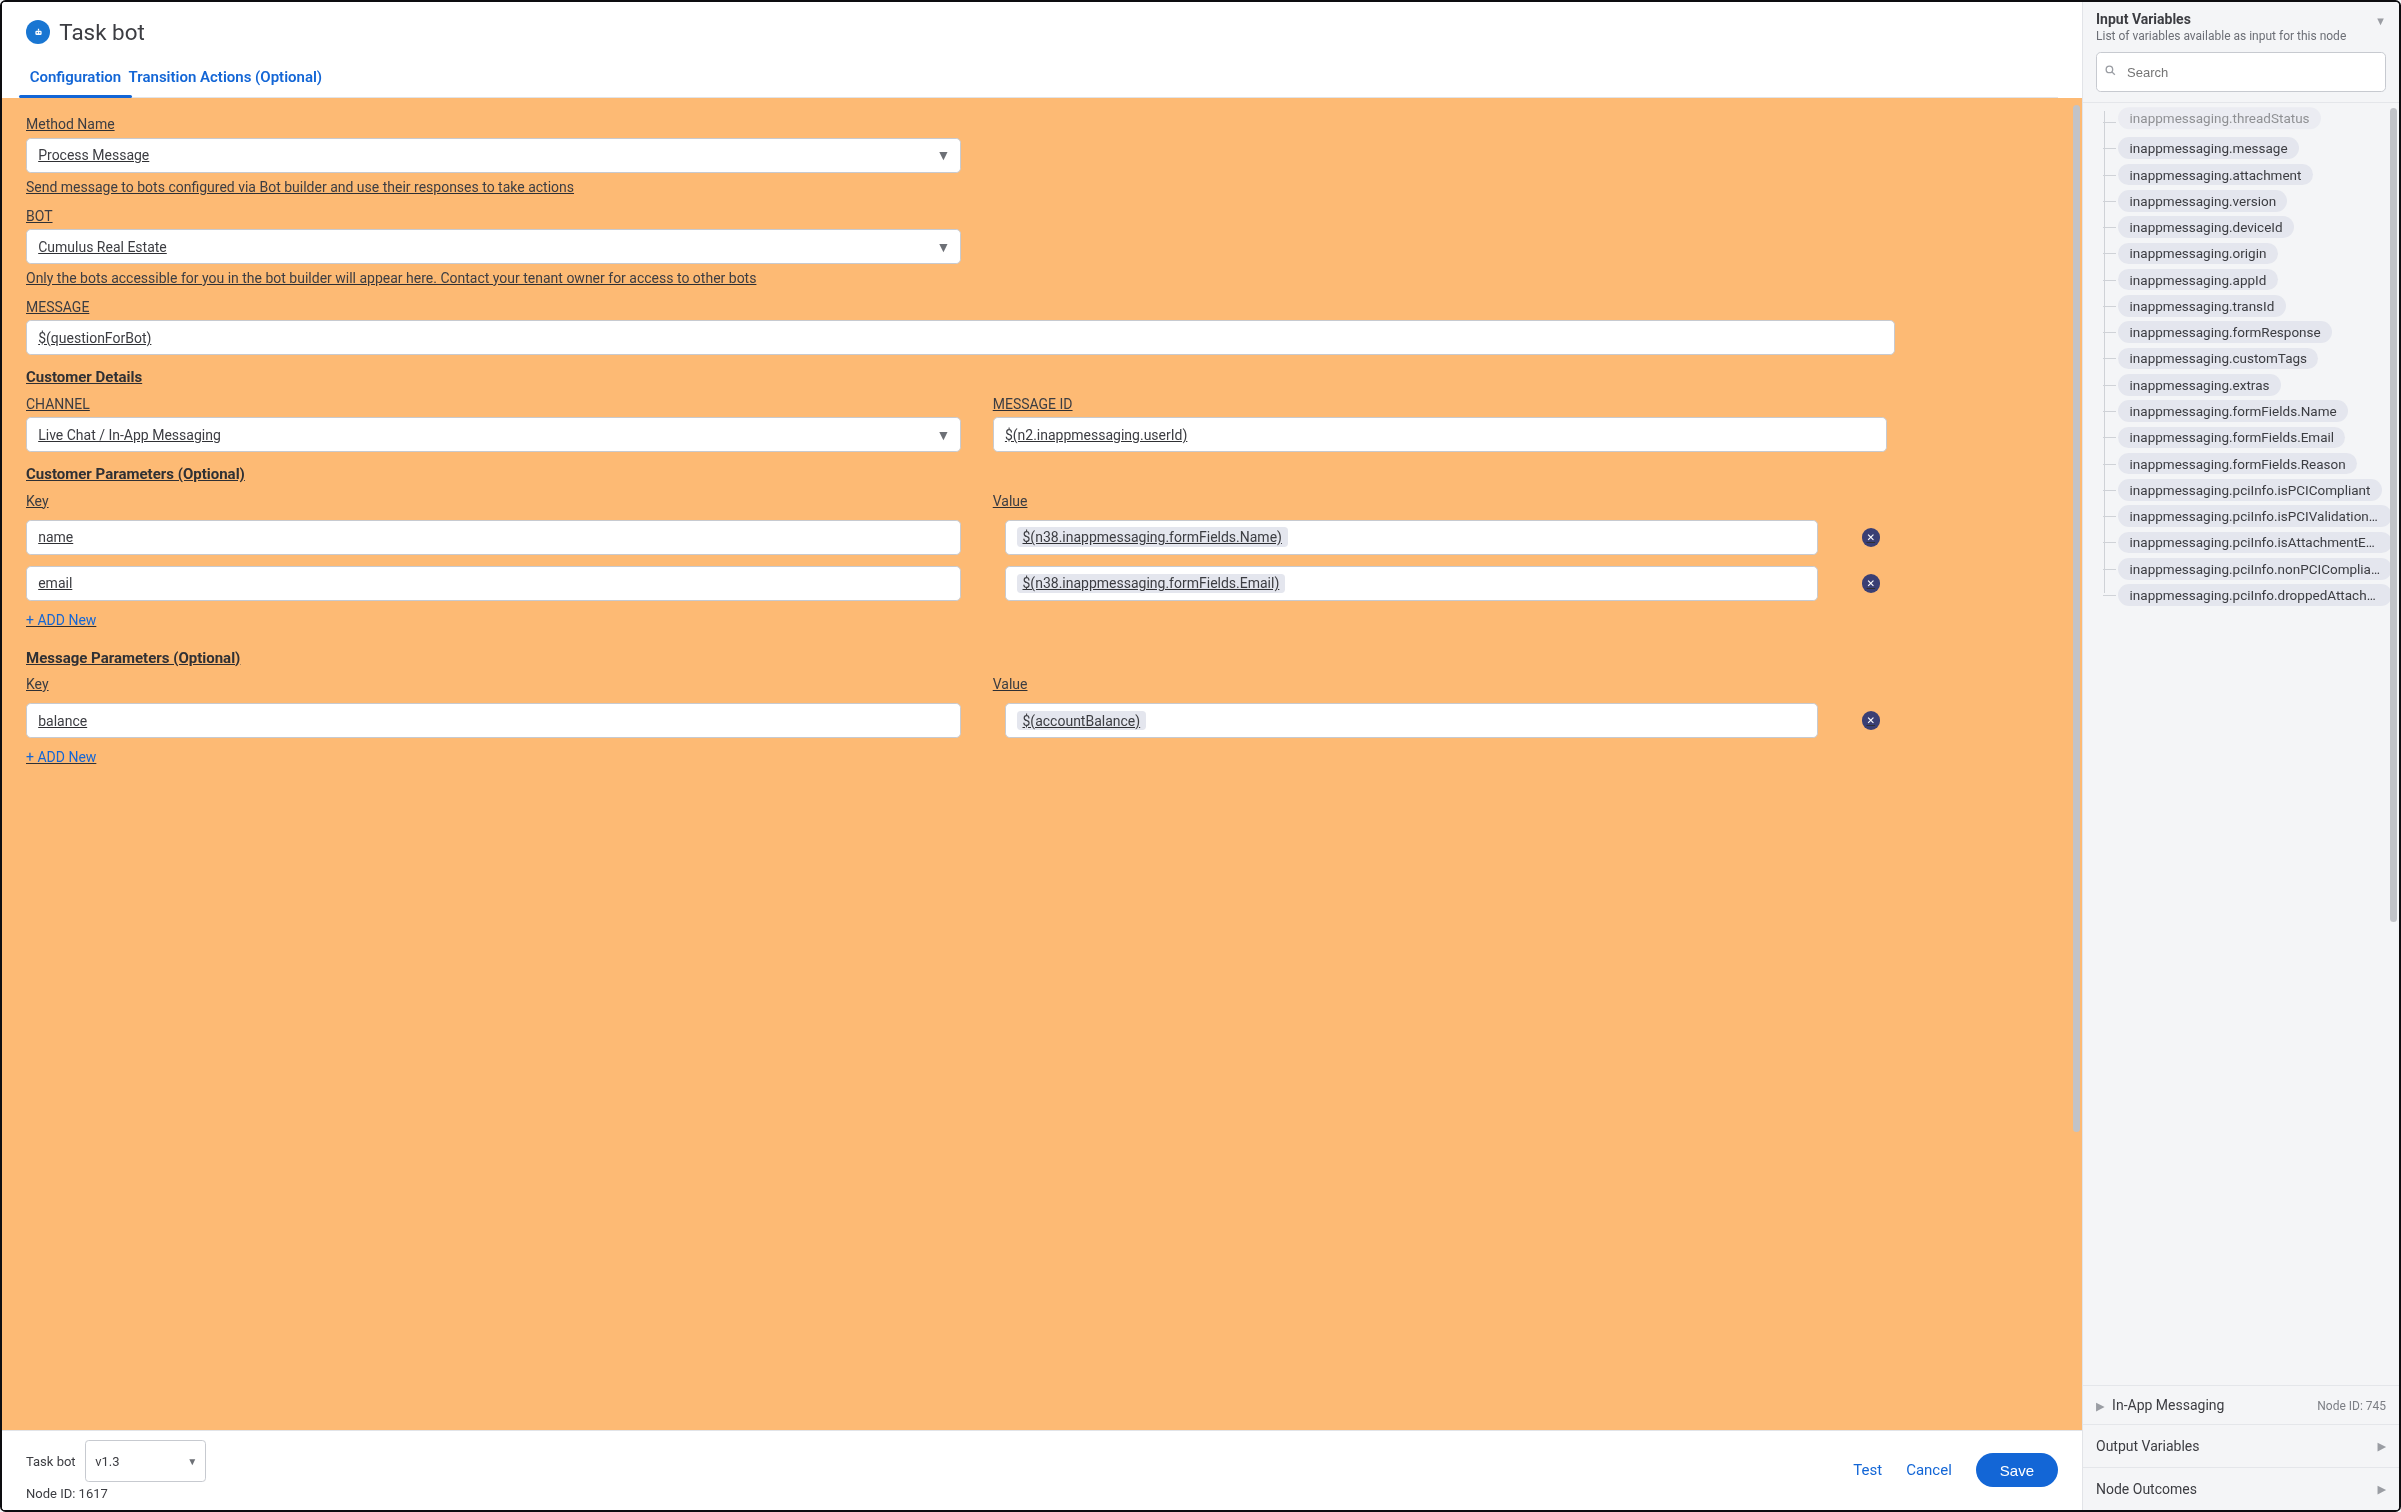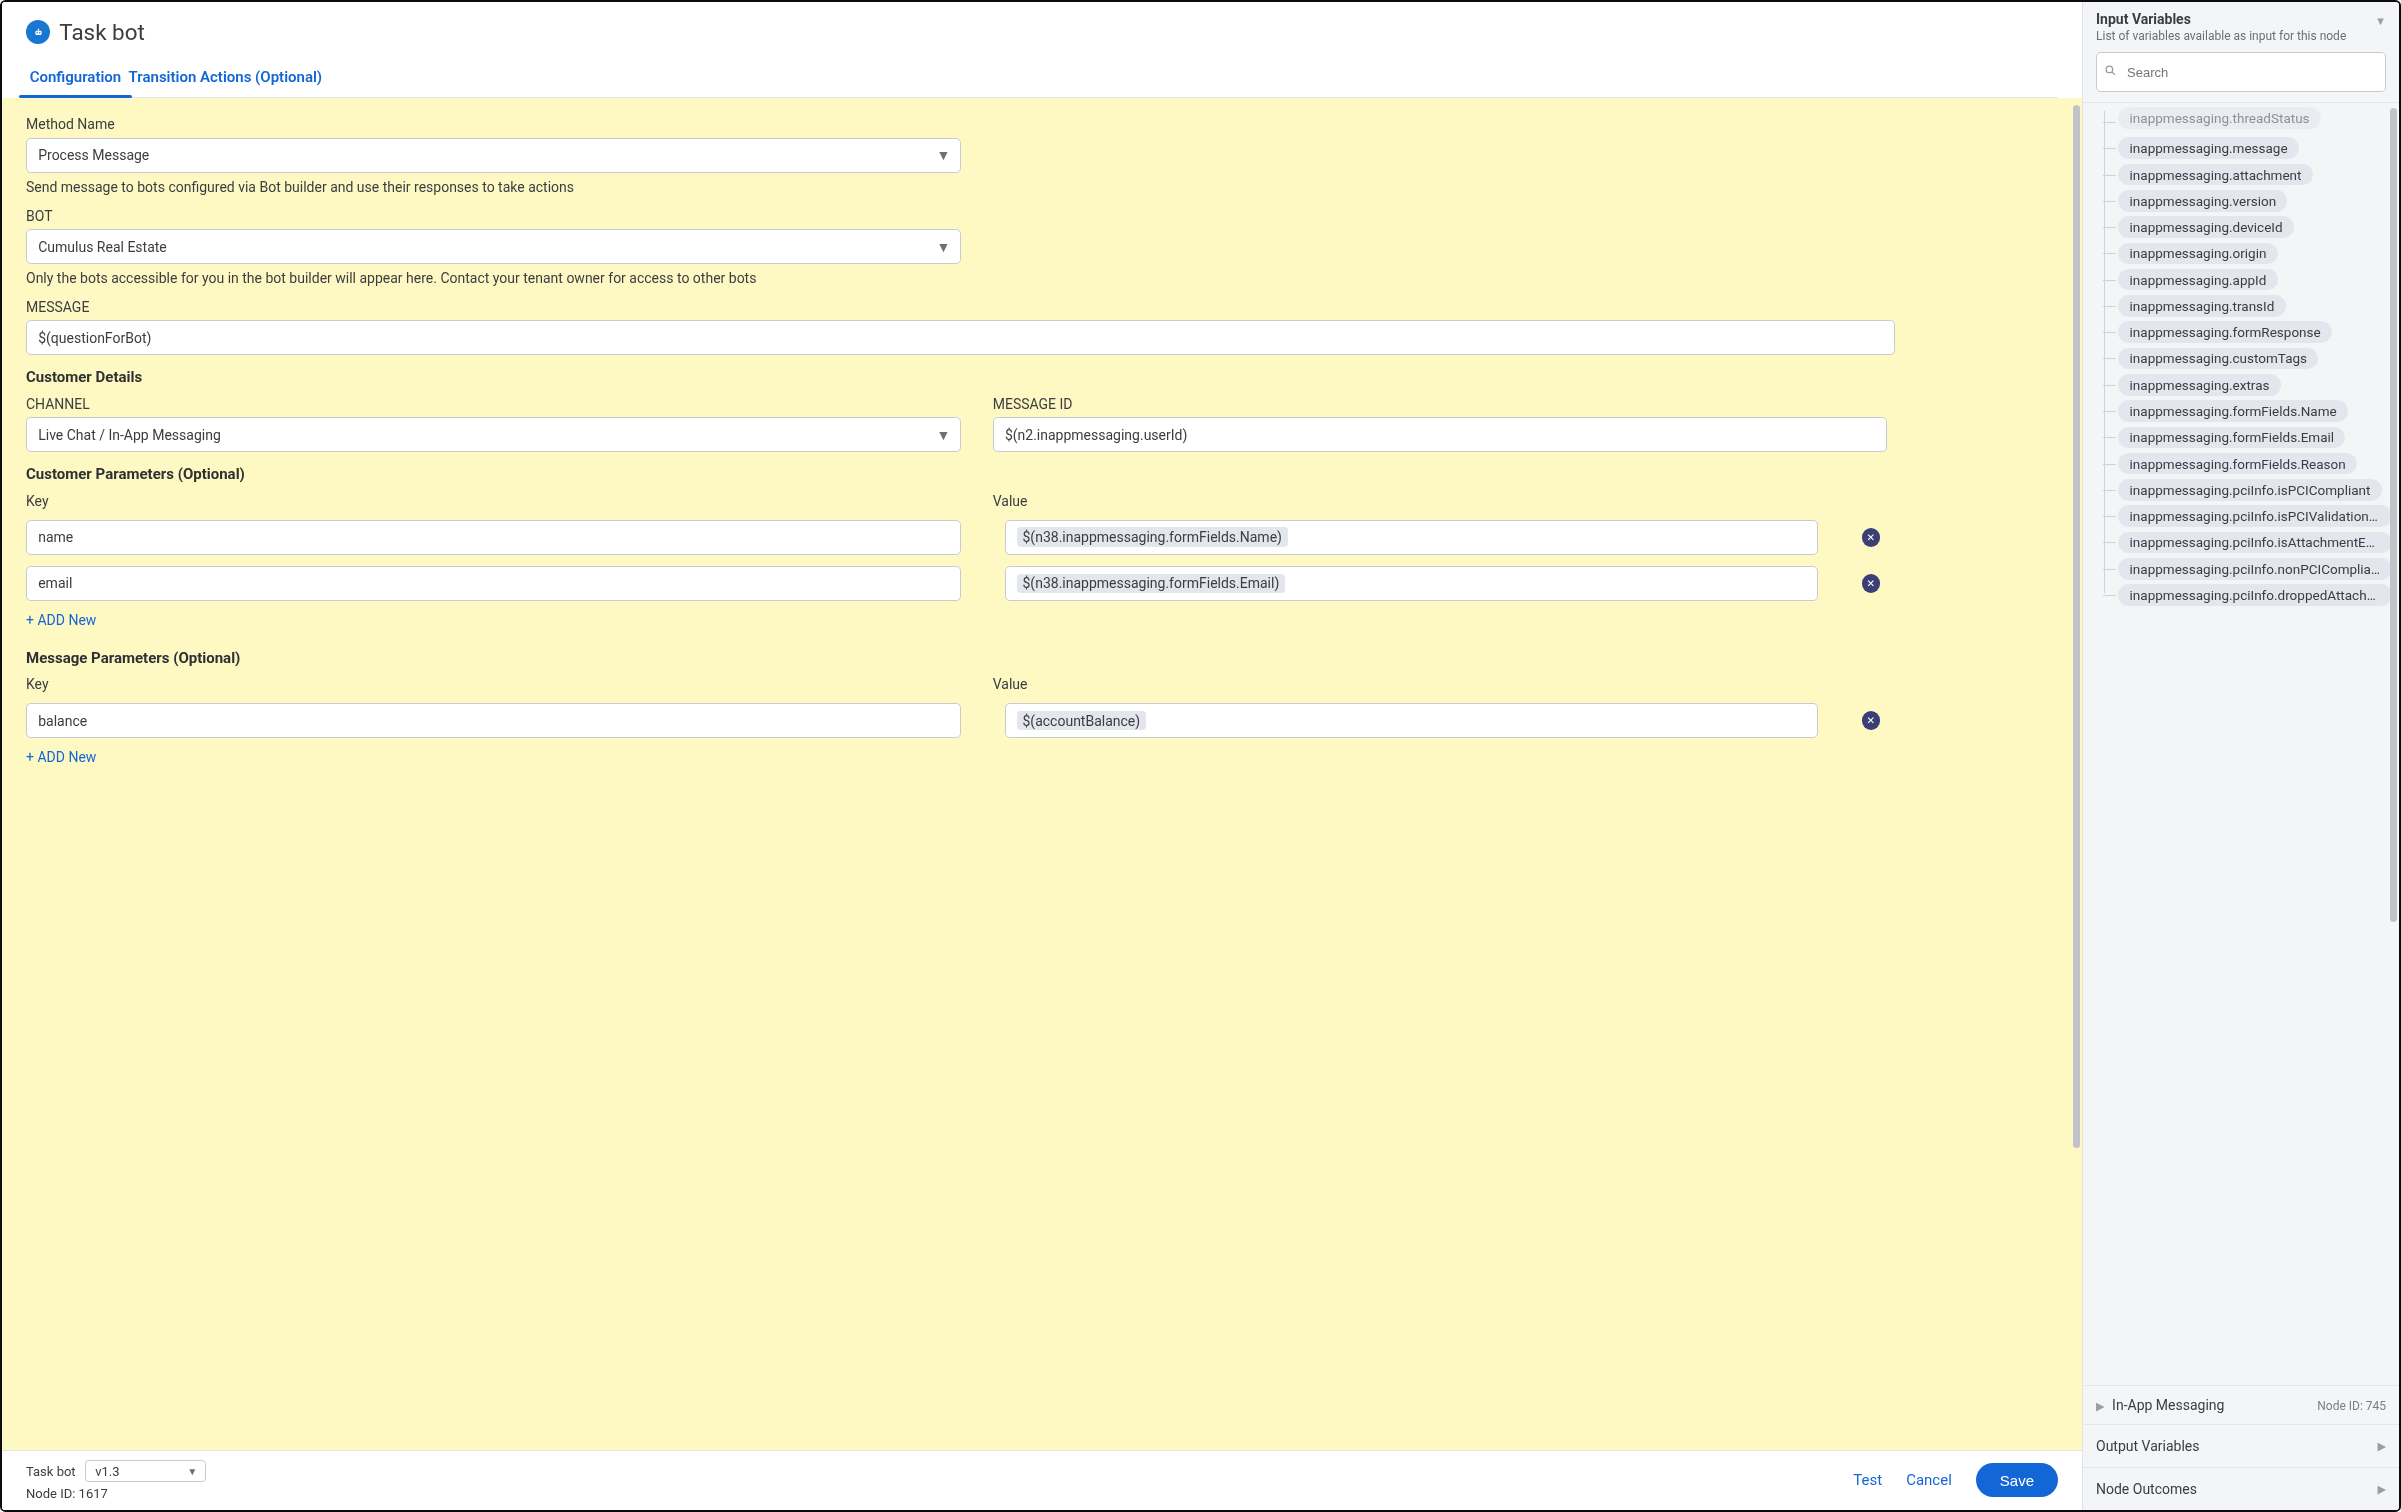--- a/index.html
+++ b/index.html
@@ -68,22 +68,23 @@
     position:absolute;
     left:-7.5px;right:-7.5px;bottom:-0.9px;
     height:2.8px;
     background:#1366d6;
     border-radius:1.9px;
   }
   .scroll-area {
     flex:1 1 auto;
     overflow-y:auto;
     padding: 18.6px 24px 18.6px 24px;
-    background:#fef9c3;
+    background:#fdba74;
     position:relative;
+    text-decoration:underline;
   }
   .form-group { margin-bottom: 13px; }
   .label {
     font-size: 14px;
     color:#3c3d42;
     margin-bottom:5.6px;
     display:block;
   }
   .help {
     font-size:14px;
@@ -154,21 +155,21 @@
     padding:9.3px 24px;
     border-top:0.9px solid #e2e4e8;
     background:#fff;
   }
   .footer-left{
     display:flex;flex-direction:column;gap:3.7px;
     font-size:13px;color:#3c3d42;
   }
   .ver-row{display:flex;align-items:center;gap:9.3px;}
   .ver-select{
-    height:22px;border:0.9px solid #c7cad0;border-radius:3.7px;
+    height:42px;border:0.9px solid #c7cad0;border-radius:3.7px;
     padding:0 24px 0 9.3px;display:flex;align-items:center;position:relative;
     font-size:13px;min-width:121px;background:#fff;
   }
   .ver-select .chevron{position:absolute;right:7.5px;top:50%;transform:translateY(-50%);color:#6d7076;font-size:10.2px;}
   .footer-right{display:flex;align-items:center;gap:24px;}
   .link-btn{color:#1366d6;font-size:15px;cursor:pointer;}
   .primary-btn{
     background:#1366d6;color:#fff;border:none;border-radius:20.5px;
     padding:8.4px 24px;font-size:15px;cursor:pointer;font-weight:500;
   }

